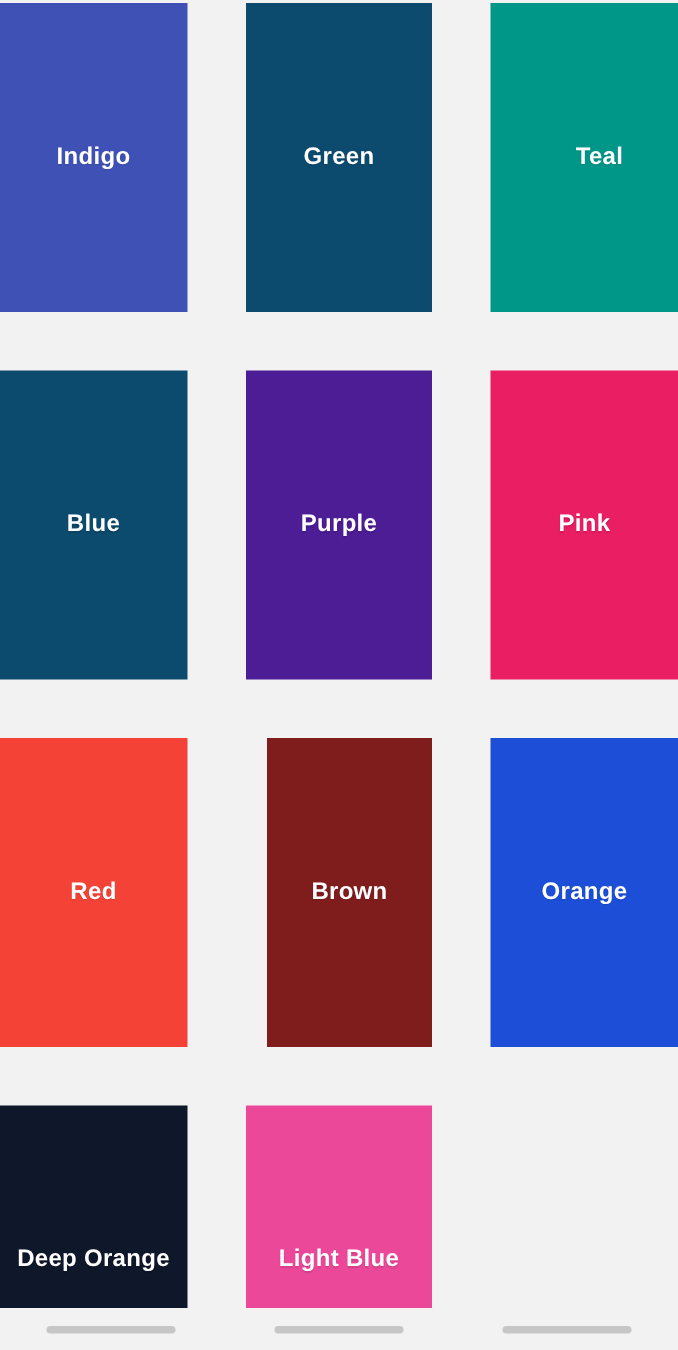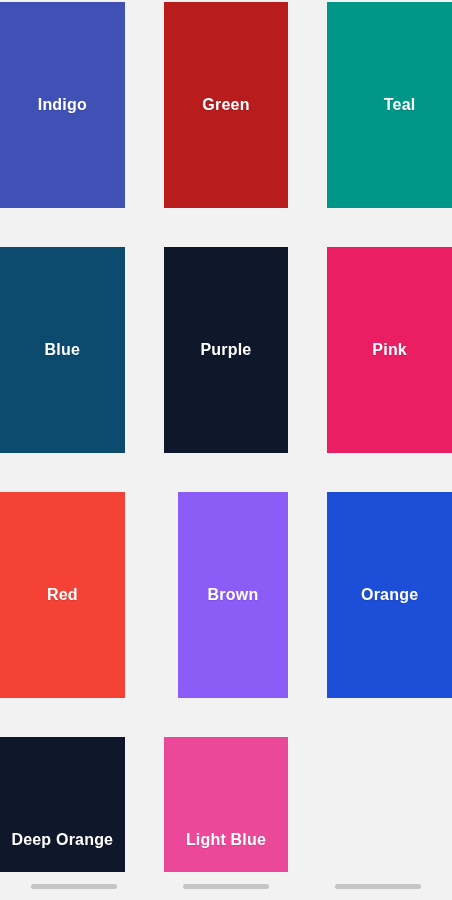--- a/index.html
+++ b/index.html
@@ -126,45 +126,45 @@
 <div class="screen">
 
 
   <div class="grid-wrap">
     <div class="grid">
 
       <div class="tile" style="background-color: rgb(63, 81, 181);">
         <span class="tile-label">Indigo</span>
       </div>
 
-      <div class="tile" style="background-color: #b91c1c;">
+      <div class="tile" style="background-color: #0c4a6e;">
         <span class="tile-label">Green</span>
       </div>
 
       <div class="tile" style="background-color: rgb(0, 150, 136); padding-left: 20px;">
         <span class="tile-label">Teal</span>
       </div>
 
       <div class="tile" style="background-color: #0c4a6e;">
         <span class="tile-label">Blue</span>
       </div>
 
-      <div class="tile" style="background-color: #0f172a;">
+      <div class="tile" style="background-color: #4c1d95;">
         <span class="tile-label">Purple</span>
       </div>
 
       <div class="tile" style="background-color: rgb(233, 30, 99);">
         <span class="tile-label">Pink</span>
       </div>
 
       <div class="tile" style="background-color: rgb(244, 67, 54);">
         <span class="tile-label">Red</span>
       </div>
 
-      <div class="tile" style="background-color: #8b5cf6; margin-left: 14px;">
+      <div class="tile" style="background-color: #7f1d1d; margin-left: 14px;">
         <span class="tile-label">Brown</span>
       </div>
 
       <div class="tile" style="background-color: #1d4ed8;">
         <span class="tile-label">Orange</span>
       </div>
 
       <div class="tile" style="background-color: #0f172a;">
         <span class="tile-label">Deep Orange</span>
       </div>

